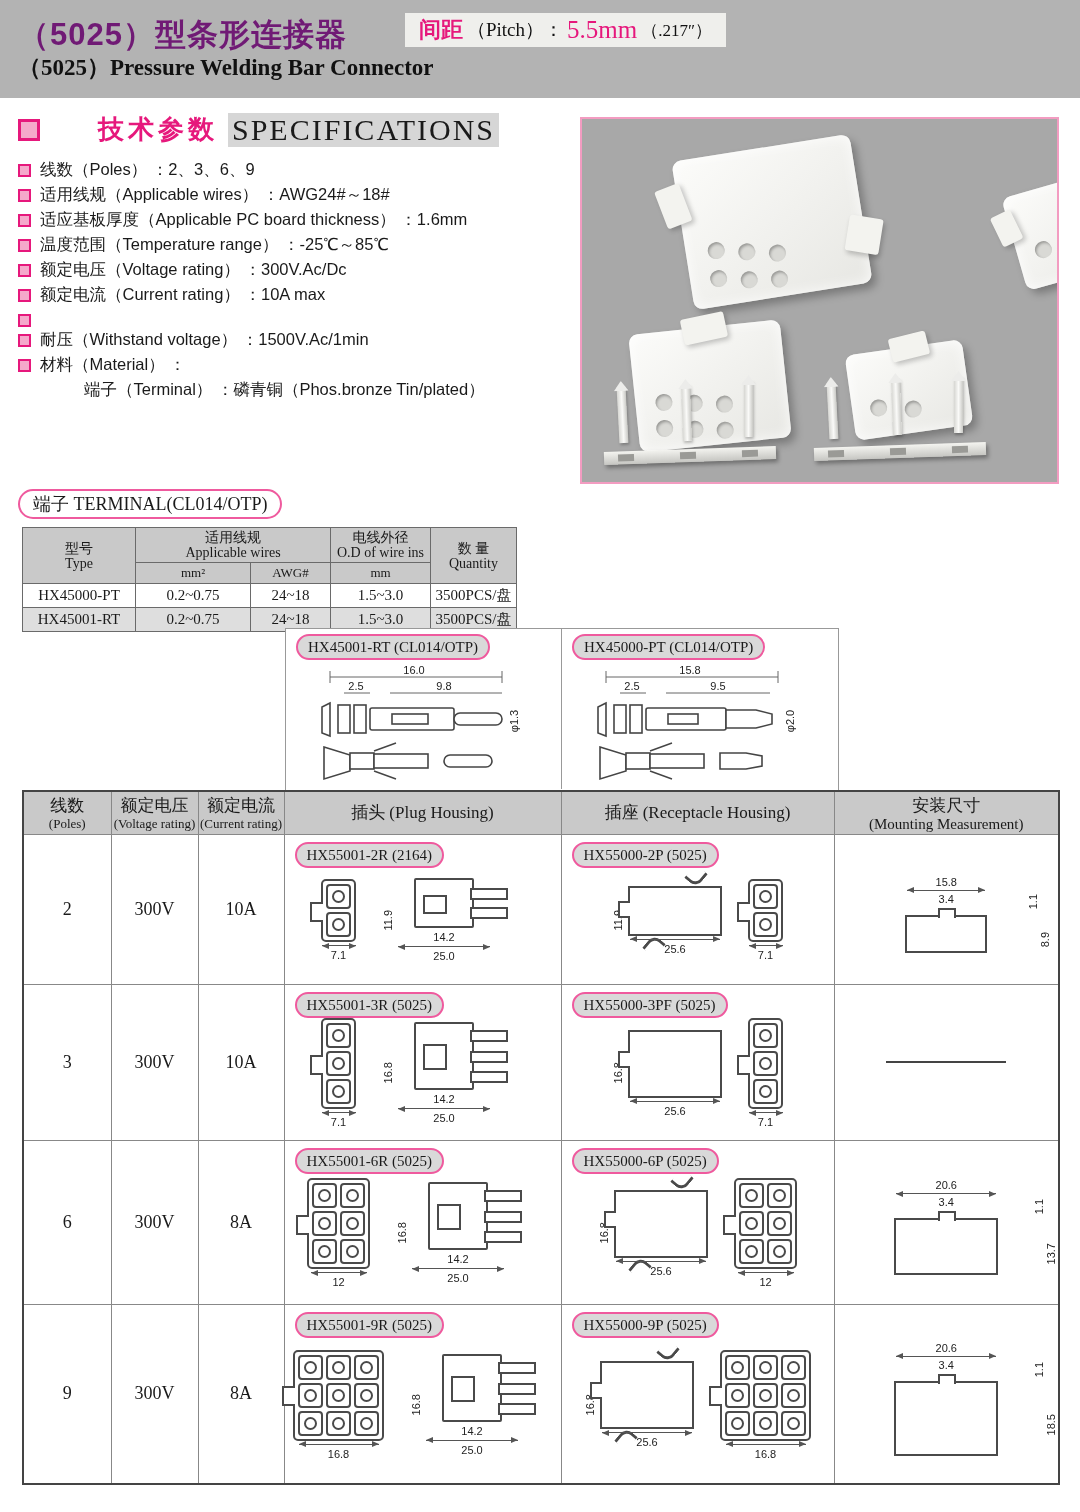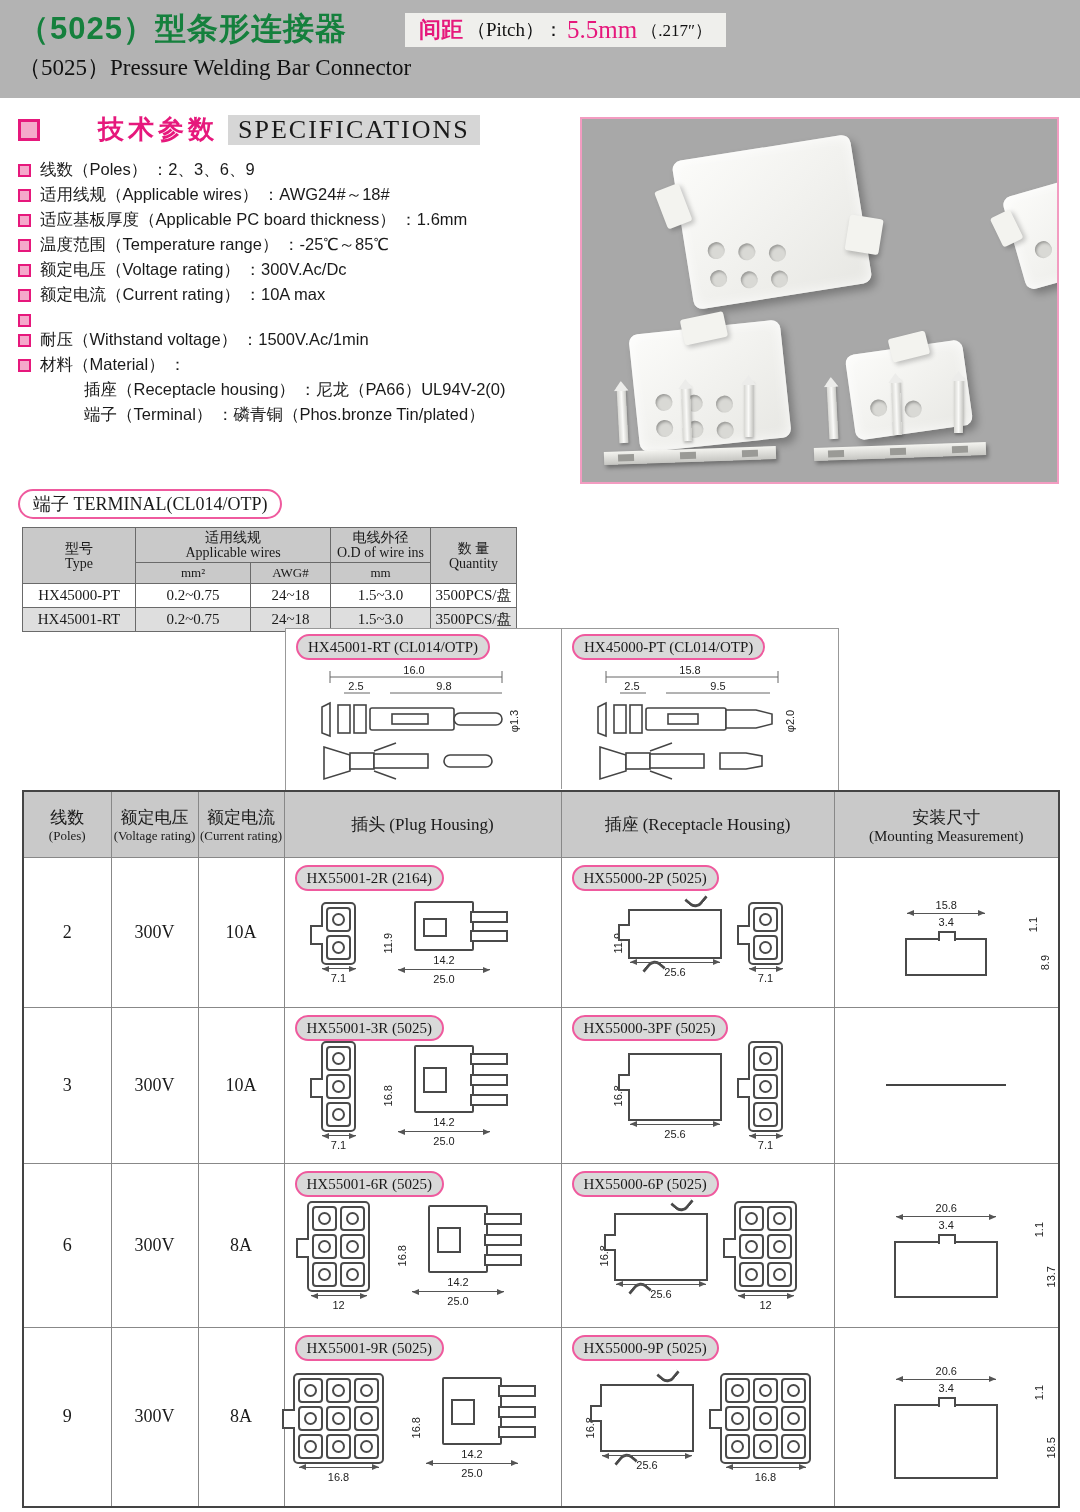--- a/index.html
+++ b/index.html
@@ -1,32 +1,32 @@
 <!DOCTYPE html>
 <html><head>
 <meta charset="utf-8">
 <style>
   html,body{margin:0;padding:0;}
   body{width:1080px;height:1512px;position:relative;background:#ffffff;
        font-family:"Liberation Sans",sans-serif;overflow:hidden;color:#1a1a1a;}
   
   .band{position:absolute;left:0;top:0;width:1080px;height:98px;background:#b3b3b3;}
-  .title-cn{position:absolute;left:18px;top:8px;font-size:31px;font-weight:bold;color:#15803d;letter-spacing:1px;}
+  .title-cn{position:absolute;left:18px;top:14px;font-size:31px;font-weight:bold;color:#701a75;letter-spacing:1px;}
   .pitch-box{position:absolute;left:405px;top:13px;height:34px;background:#efefec;display:flex;align-items:center;padding:0 14px;gap:4px;}
   .pitch-cn{color:#e6187c;font-weight:bold;font-size:22px;}
   .pitch-en{font-family:"Liberation Serif",serif;font-size:19px;color:#111;}
   .pitch-val{color:#e6187c;font-family:"Liberation Serif",serif;font-size:25px;}
   .pitch-inch{font-family:"Liberation Serif",serif;font-size:17px;color:#111;}
-  .subtitle{position:absolute;left:18px;top:52px;font-family:"Liberation Serif",serif;font-weight:normal;font-size:23px;color:#111;}
+  .subtitle{position:absolute;left:18px;top:52px;font-family:"Liberation Serif",serif;font-weight:bold;font-size:23px;color:#111;}
   
   .specs{position:absolute;left:18px;top:112px;width:560px;}
   .spec-head{display:flex;align-items:center;gap:10px;margin-bottom:10px;}
   .sq-big{width:16px;height:16px;background:#f5a9cb;border:3px solid #e6187c;}
   .spec-title-cn{color:#e6187c;font-size:26px;font-weight:bold;letter-spacing:4px;margin-left:48px;}
-  .spec-title-en{font-family:"Liberation Serif",serif;font-size:26px;background:#d6d6d6;padding:0 10px;letter-spacing:2px;}
+  .spec-title-en{font-family:"Liberation Serif",serif;font-size:30px;background:#d6d6d6;padding:0 4px;letter-spacing:2px;}
   .spec-line{display:flex;align-items:flex-start;gap:9px;line-height:25px;font-size:16.5px;}
   .sq{flex:0 0 auto;width:9px;height:9px;margin-top:7px;background:#f5a9cb;border:2px solid #e6187c;}
   .spec-sub{padding-left:66px;line-height:25px;font-size:16.5px;}
   
   .photo{position:absolute;left:580px;top:117px;width:475px;height:363px;background:#a8a8a8;border:2px solid #f39cc1;overflow:hidden;}
   .conn{position:absolute;background:linear-gradient(145deg,#fcfcfa,#e7e7e3);border-radius:9px;
         box-shadow:4px 6px 9px rgba(0,0,0,.28),inset 0 0 14px rgba(255,255,255,.85);}
   .fin{position:absolute;background:#f3f3ef;box-shadow:2px 3px 5px rgba(0,0,0,.22);border-radius:3px;}
   .hole{position:absolute;width:17px;height:17px;border-radius:50%;background:#d9d9d5;box-shadow:inset 1px 2px 3px rgba(0,0,0,.3);}
   .strip{position:absolute;height:13px;background:linear-gradient(#f4f4f0,#c6c6c2);box-shadow:2px 3px 4px rgba(0,0,0,.35);}
@@ -142,21 +142,20 @@
       <span class="sq"></span>
     </div>
   <div class="spec-line">
       <span class="sq"></span>
       <span>耐压（Withstand voltage） ：1500V.Ac/1min</span>
     </div>
   <div class="spec-line">
       <span class="sq"></span>
       <span>材料（Material） ：</span>
     </div>
-  <div class="spec-sub">插座（Receptacle housing） ：尼龙（PA66）UL94V-2(0)</div>
   <div class="spec-sub">端子（Terminal） ：磷青铜（Phos.bronze Tin/plated）</div>
 </div>
 
 <div class="photo">
   <div class="conn" style="left:100px;top:28px;width:180px;height:150px;transform:rotate(-9deg);">
     <span class="hole" style="left:22px;top:86px;"></span>
       <span class="hole" style="left:52px;top:92px;"></span>
       <span class="hole" style="left:82px;top:98px;"></span>
     <span class="hole" style="left:20px;top:114px;"></span>
       <span class="hole" style="left:50px;top:120px;"></span>
@@ -322,21 +321,21 @@
 <table class="main" style="border:2px solid #444;">
   <colgroup>
       <col style="width:88px">
       <col style="width:87px">
       <col style="width:86px">
       <col style="width:277px">
       <col style="width:273px">
       <col style="width:225px">
     </colgroup>
   <tbody>
-      <tr style="height:66px;margin-top:23px;">
+      <tr style="height:43px;margin-top:23px;">
     <td class="hc">
           <div class="hcn">线数</div>
           <div class="hen">(Poles)</div>
         </td>
     <td class="hc">
           <div class="hcn">额定电压</div>
           <div class="hen">(Voltage rating)</div>
         </td>
     <td class="hc">
           <div class="hcn">额定电流</div>

